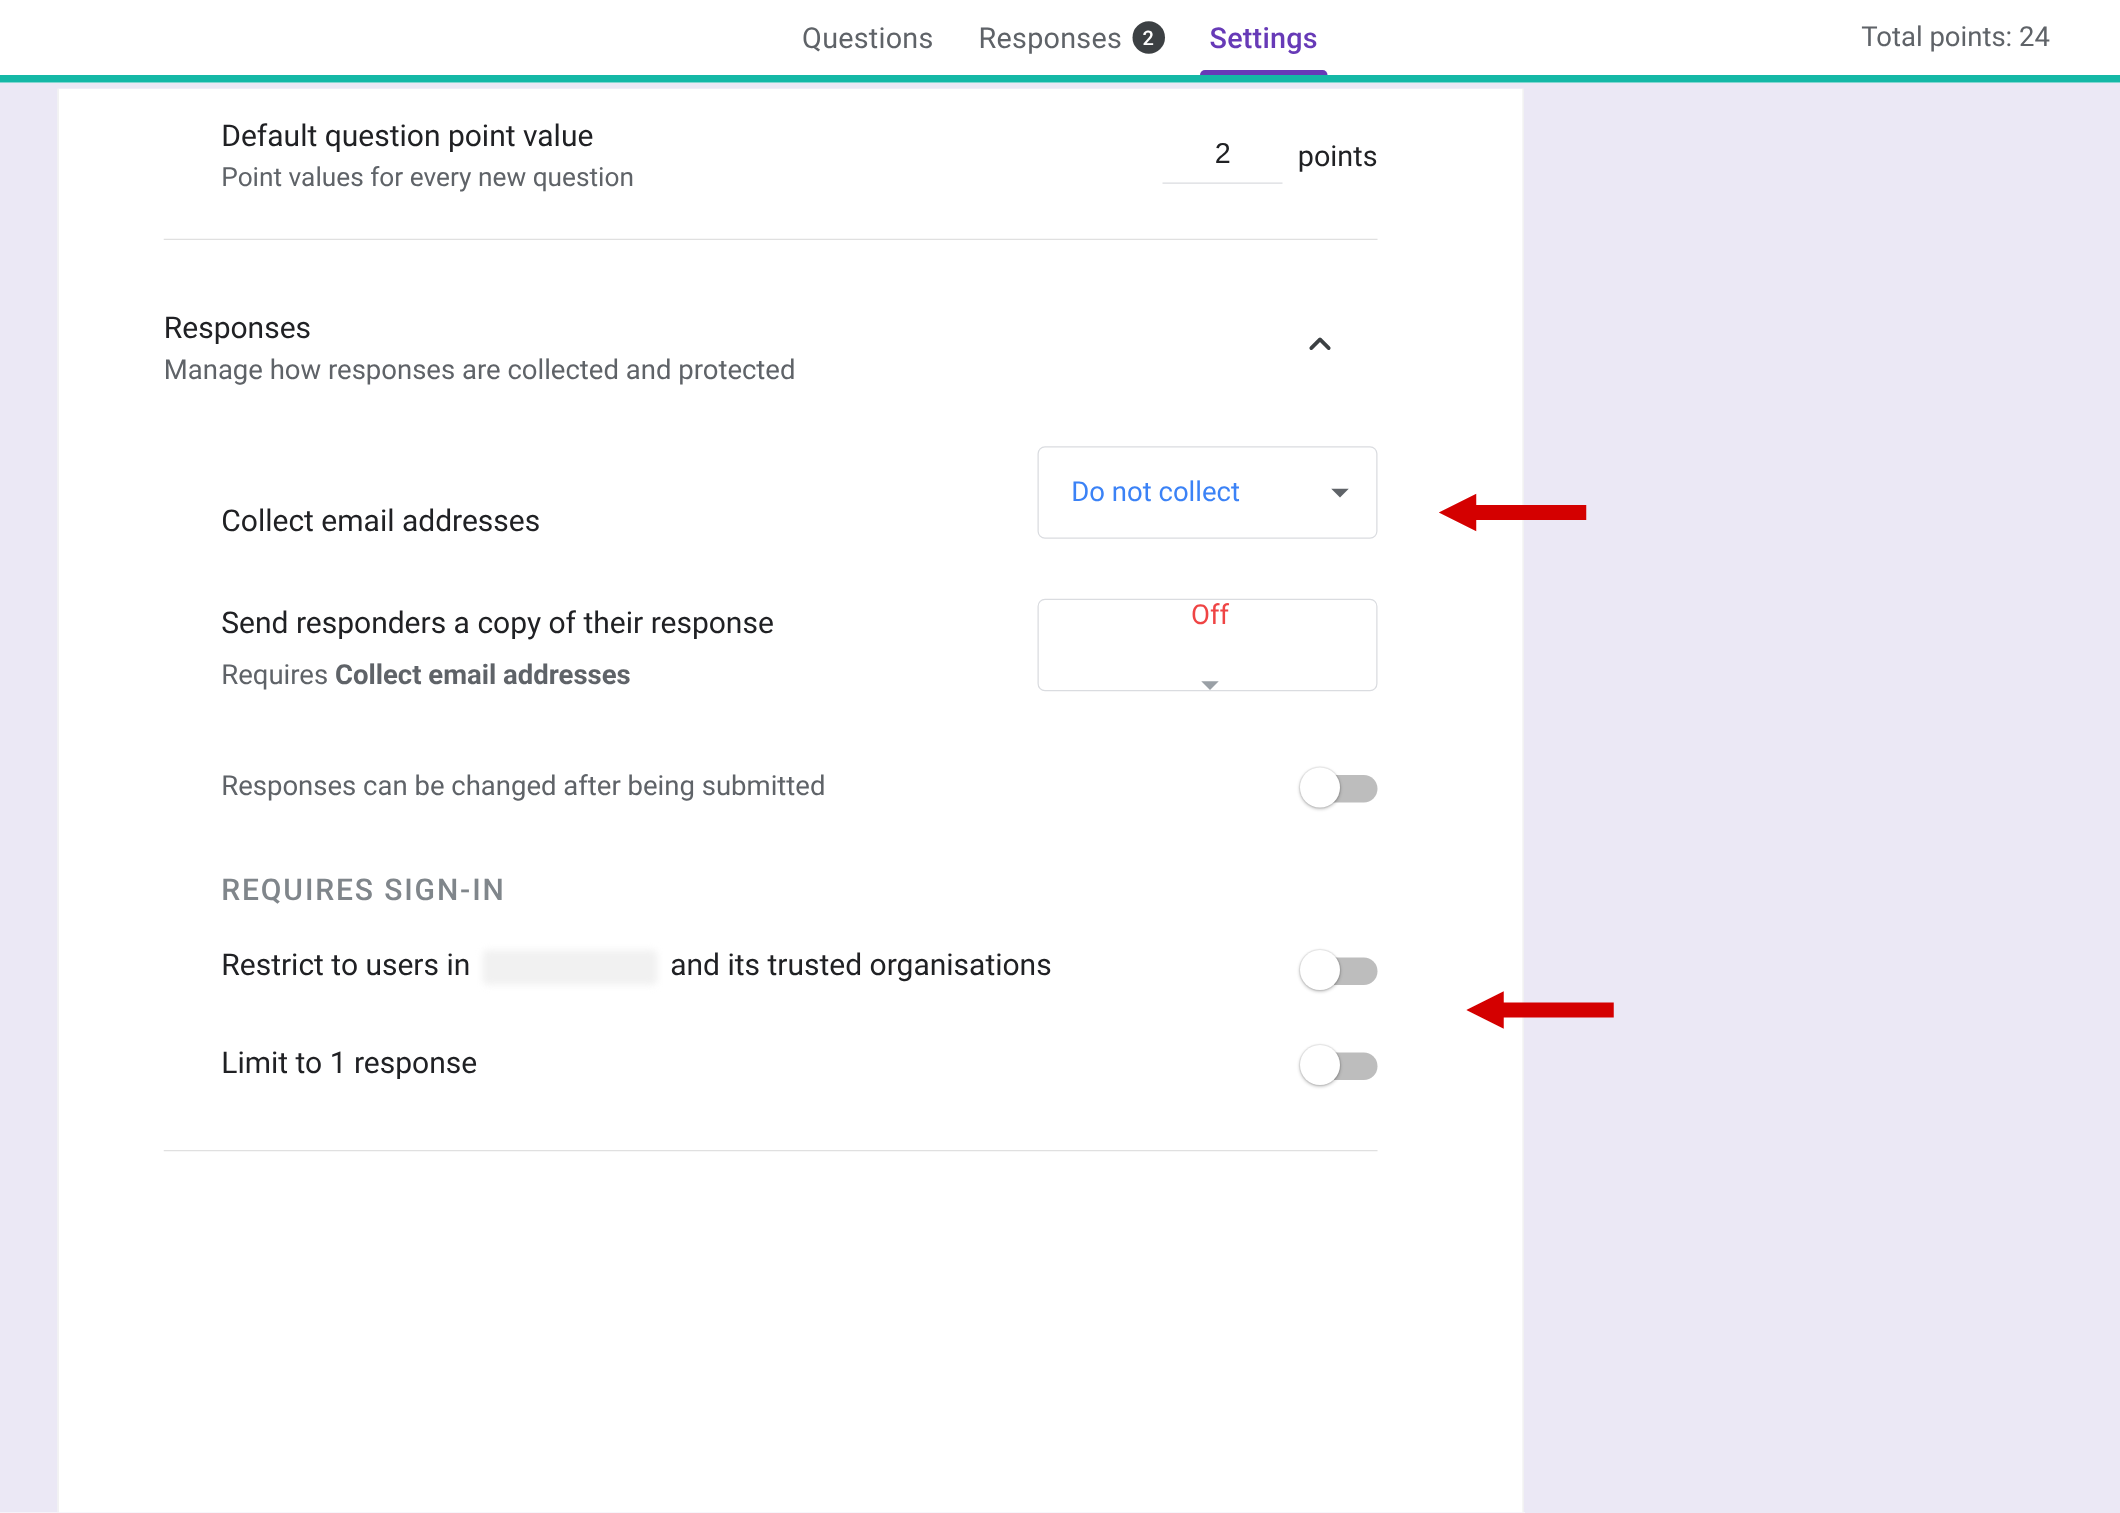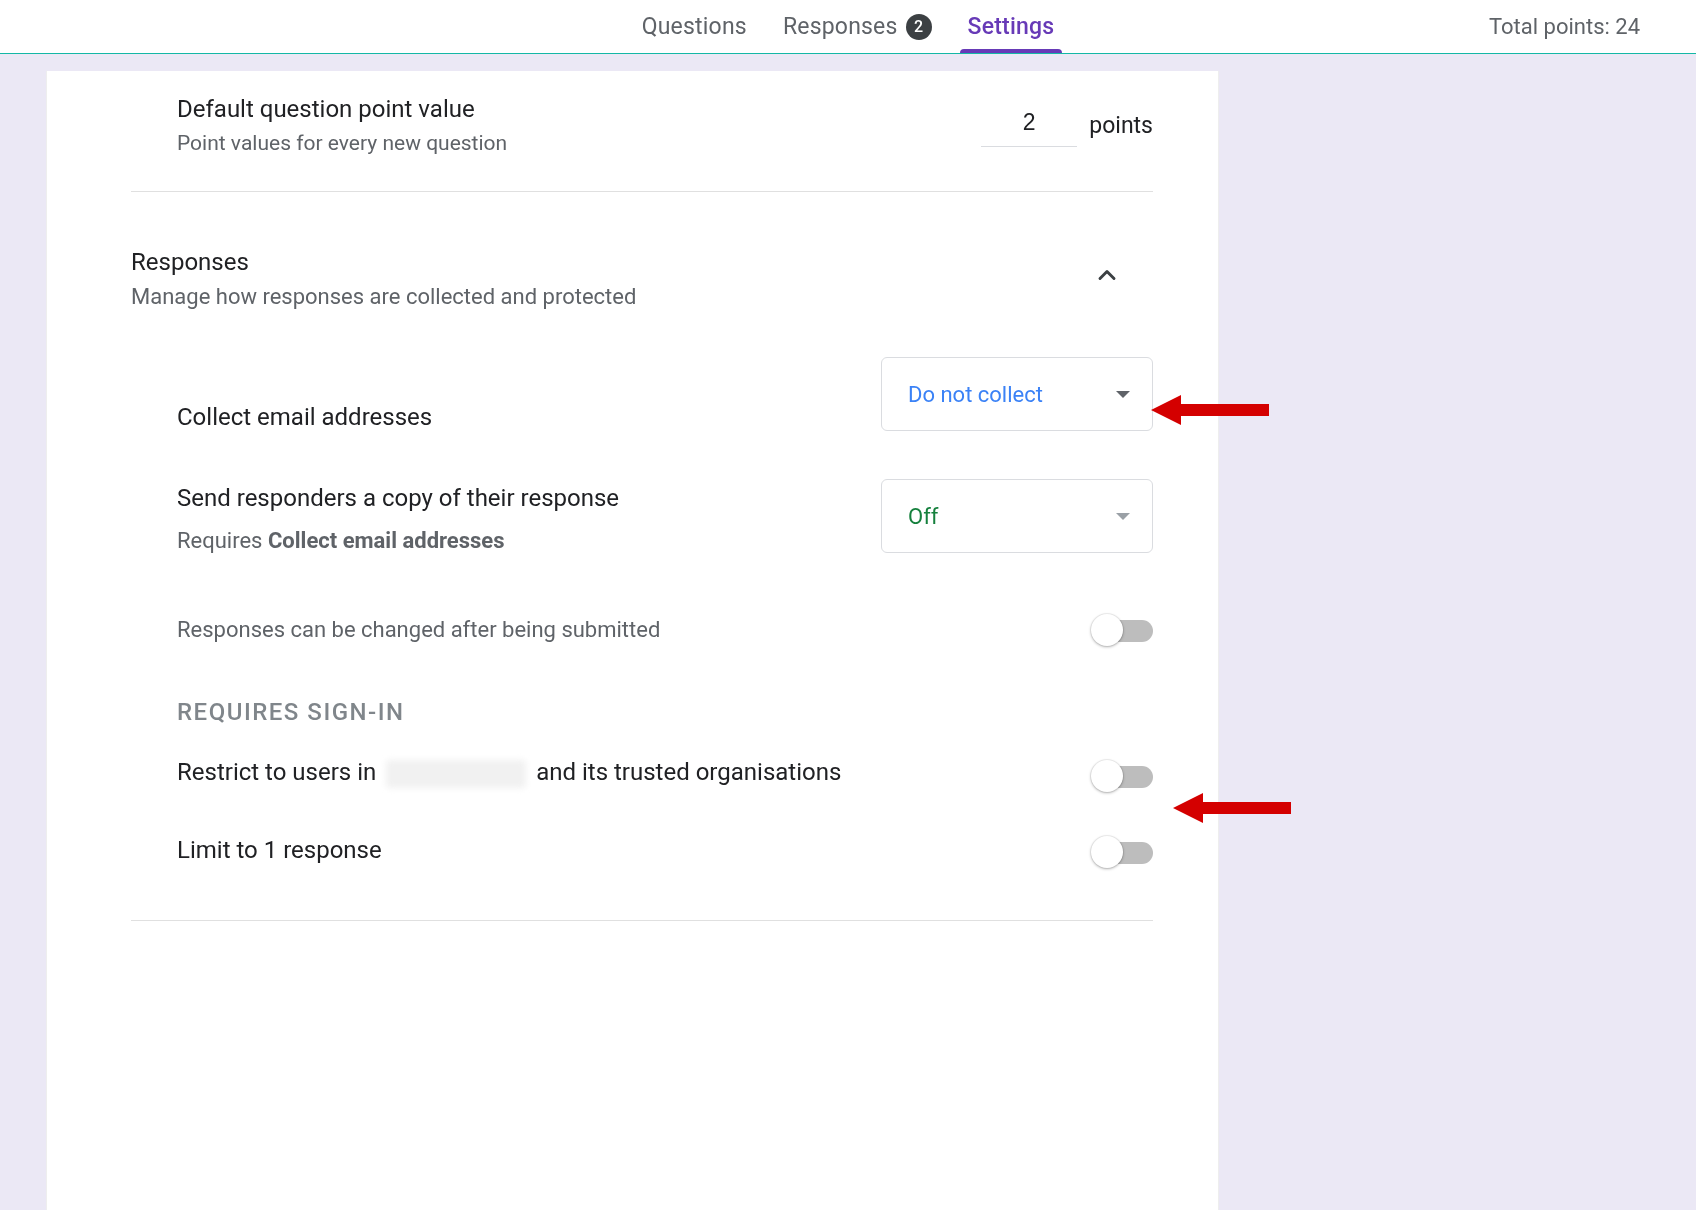--- a/index.html
+++ b/index.html
@@ -11,22 +11,22 @@
       font-family: 'Google Sans', Roboto, Arial, sans-serif;
       background: #ebe8f5;
       color: #202124;
       width: 1696px;
       height: 1210px;
       overflow: hidden;
       position: relative;
     }
     .tabs-bar {
       background: #fff;
-      border-bottom: 1px solid #14b8a6;
-      height: 54px;
+      border-bottom: 6px solid #14b8a6;
+      height: 66px;
       display: flex;
       align-items: center;
       justify-content: center;
       position: relative;
       width: 100%;
     }
     .tabs {
       display: flex;
       align-items: center;
       gap: 36px;
@@ -80,21 +80,21 @@
       width: 1173px;
       margin-left: 46px;
       position: absolute;
       top: 71px;
       bottom: 0;
       border-left: 1px solid #eee;
       border-right: 1px solid #eee;
     }
     .inner {
       padding-left: 84px;
-      padding-right: 65px;
+      padding-right: 116px;
     }
     .setting-row {
       display: flex;
       justify-content: space-between;
       align-items: center;
       padding: 24px 0 36px 46px;
       border-bottom: 1px solid #e0e0e0;
     }
     .setting-label-main {
       font-size: 24px;
@@ -177,22 +177,23 @@
       display: flex;
       align-items: center;
       justify-content: space-between;
       padding: 0 22px 0 26px;
       font-size: 22px;
       color: #3b82f6;
       cursor: pointer;
       background: #fff;
     }
     .dropdown.disabled {
-      color: #15803d;
-      background: #fff;
+      color: #ef4444;
+      background: #fff;
+      flex-direction: column;
     }
     .dropdown .caret {
       width: 0;
       height: 0;
       border-left: 7px solid transparent;
       border-right: 7px solid transparent;
       border-top: 7px solid #5f6368;
     }
     .dropdown.disabled .caret {
       border-top-color: #9aa0a6;

